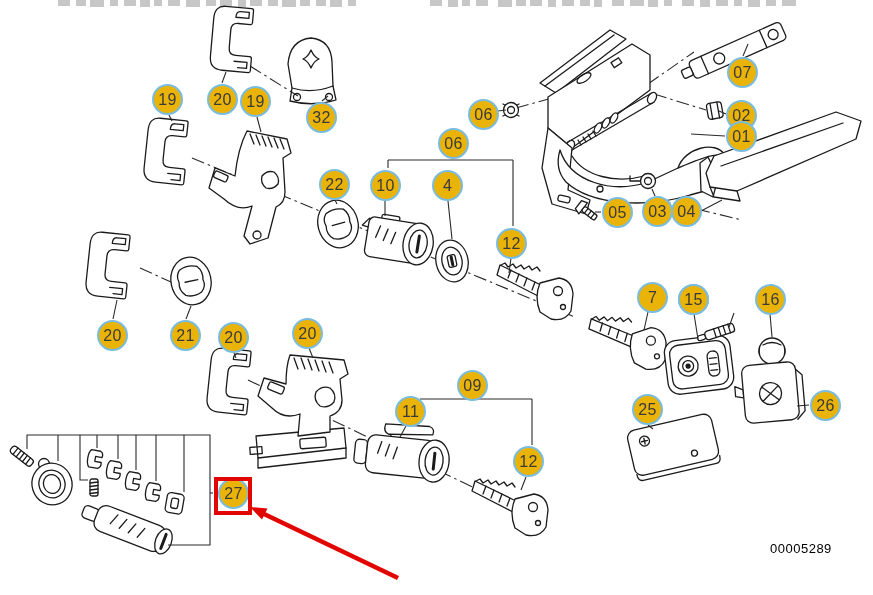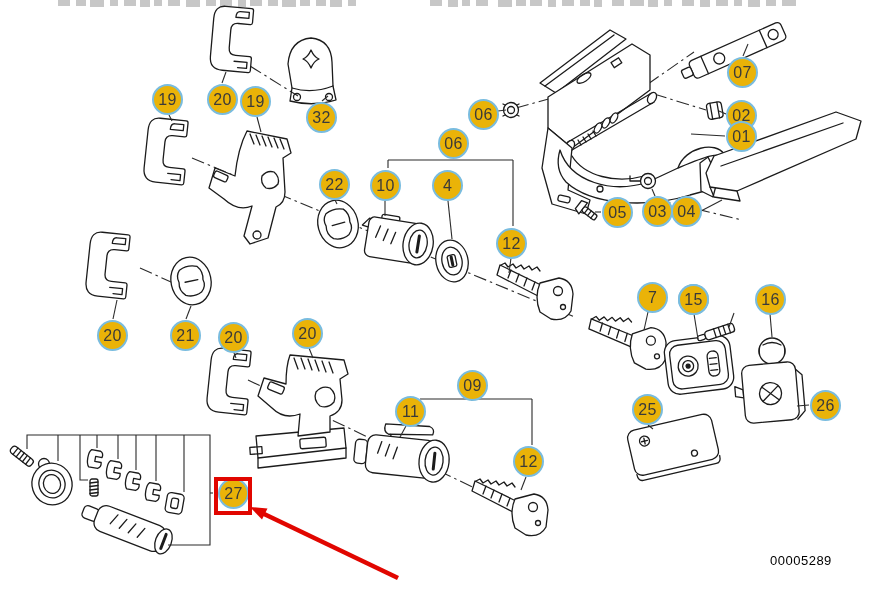--- a/index.html
+++ b/index.html
@@ -15,21 +15,21 @@
     display:flex;align-items:center;justify-content:center;
     z-index:5;letter-spacing:.3px;
   }
   .hl-box{
     position:absolute;left:214px;top:477px;width:38px;height:38px;box-sizing:border-box;
     border:4px solid #e10600;z-index:7;background:transparent;
   }
   .arrow-layer{position:absolute;left:0;top:0;z-index:8;pointer-events:none;}
   .doc-num{
     position:absolute;left:770px;top:541px;z-index:4;
-    font-size:13px;color:#000;letter-spacing:.5px;margin-top:12px;
+    font-size:13px;color:#000;letter-spacing:.5px;
   }
 </style>
 </head>
 <body>
 
 <div class="stage">
 
   <svg width="873" height="595" viewBox="0 0 873 595">
     <defs>
       <g id="cclip">

